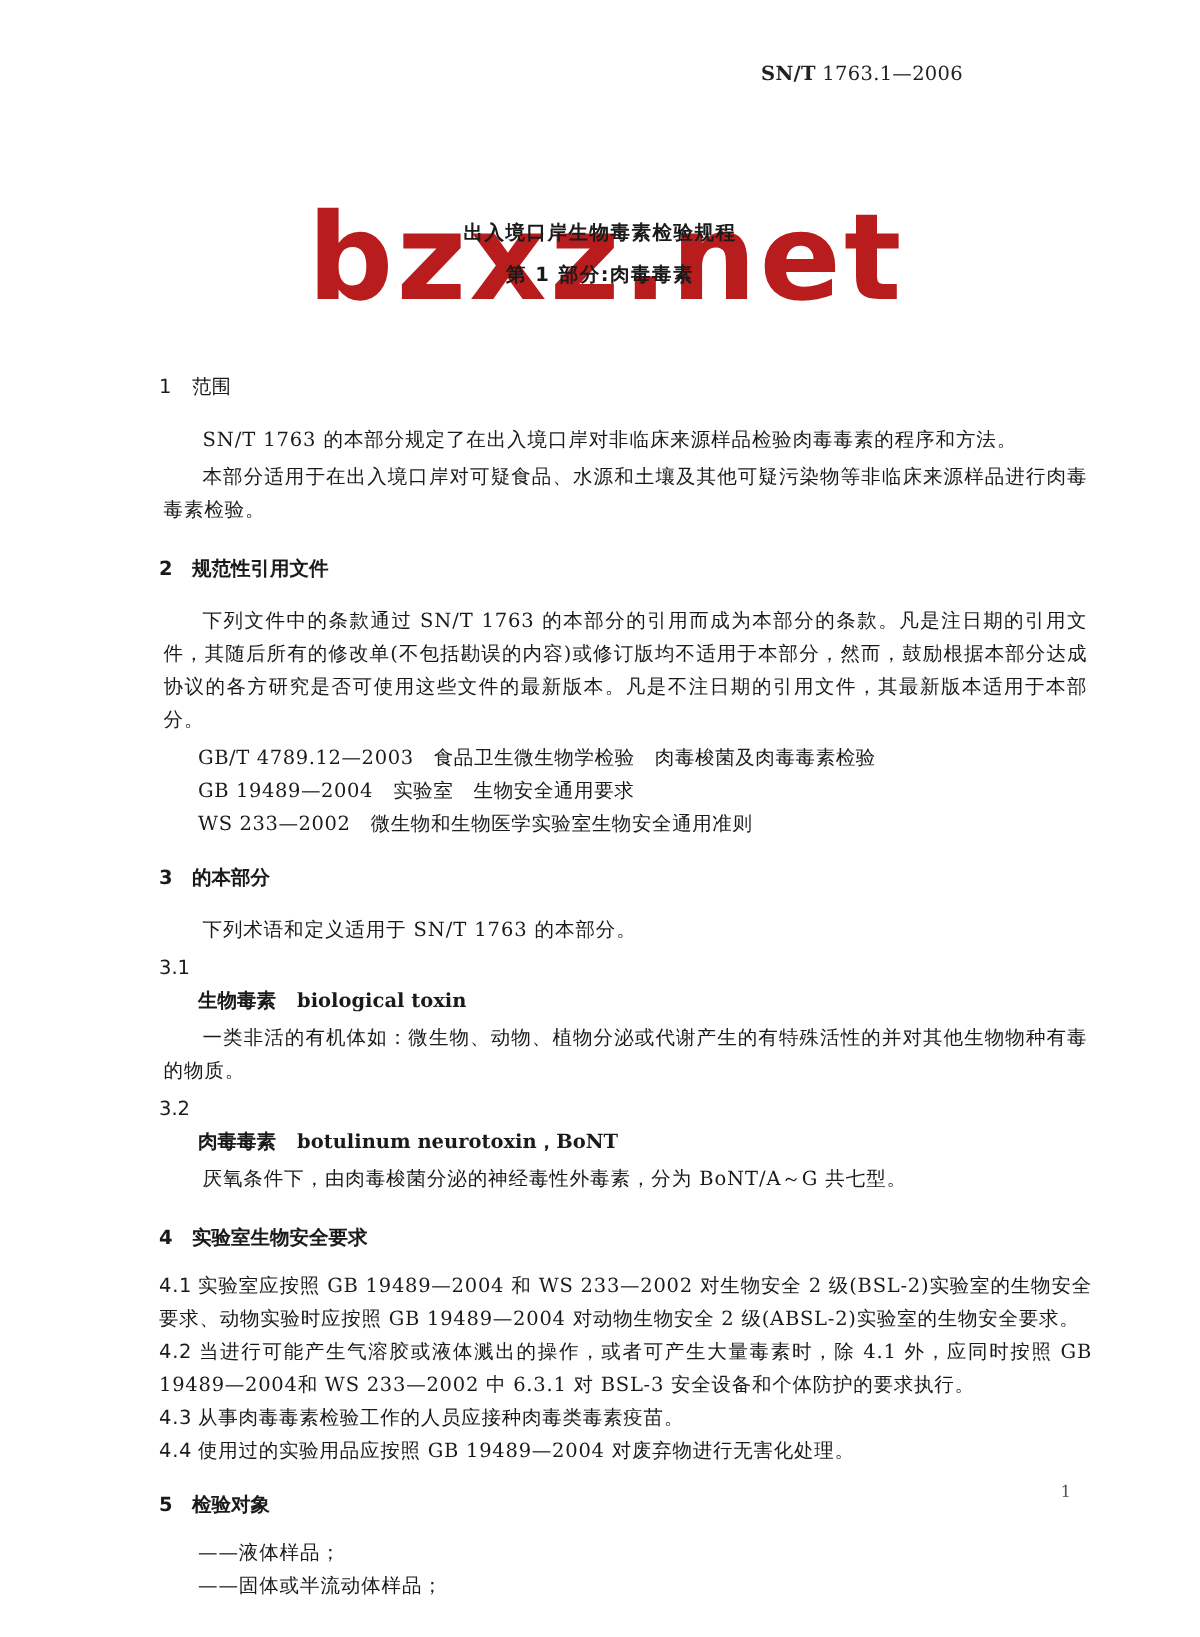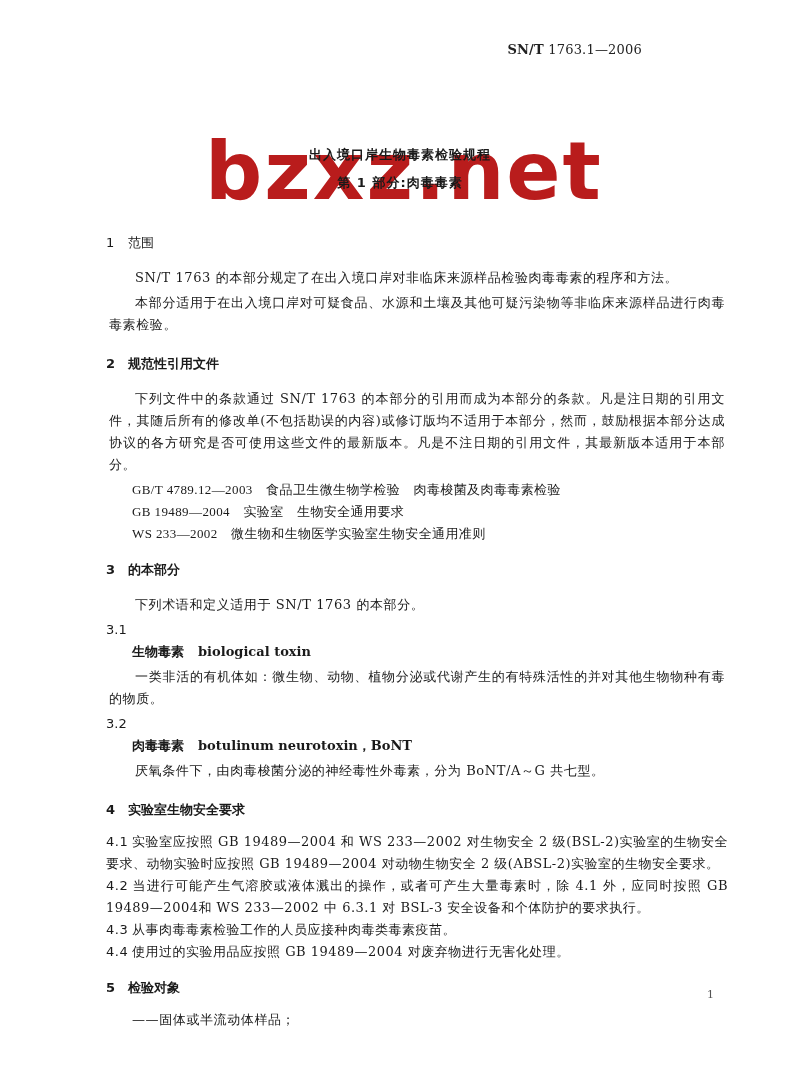--- a/index.html
+++ b/index.html
@@ -57,21 +57,21 @@
       letter-spacing: 1px;
       color: #1a1a1a;
       z-index: 1;
     }
     .title.t1 { top: 146px; }
     .title.t2 { top: 174px; }
 
     .content {
       position: absolute;
       left: 106px;
-      top: 232px;
+      top: 248px;
       width: 622px;
       font-size: 13px;
       line-height: 22px;
       z-index: 1;
     }
     .h {
       font-family: "DejaVu Sans", sans-serif;
       font-size: 13px;
       margin: 0;
       height: 22px;
@@ -82,21 +82,21 @@
       text-indent: 26px;
       margin: 3px;
       text-align: justify;
       letter-spacing: 0.6px;
     }
     .ref {
       margin: 0;
       padding-left: 26px;
       letter-spacing: 0.4px;
     }
-    .ref span.code { display: inline-block; font-family: Liberation Serif, serif; }
+    .ref span.code { display: inline-block; }
     .clause-num {
       font-family: "DejaVu Sans", sans-serif;
       margin: 0;
     }
     .term {
       margin: 0;
       padding-left: 26px;
       font-weight: bold;
     }
     .term .en { font-weight: bold; margin-left: 14px; font-family: "DejaVu Serif", serif; }
@@ -200,17 +200,18 @@
     </p>
     <p class="item">
       <span class="n">4.4</span><span>使用过的实验用品应按照 GB 19489—2004 对废弃物进行无害化处理。</span>
     </p>
     <div class="gap14"></div>
 
     <div class="h bold">
       <span class="num">5</span><span>检验对象</span>
     </div>
     <div class="gap10"></div>
+    <p class="dash">——液体样品；</p>
     <p class="dash">——固体或半流动体样品；</p>
   </div>
 
   <div class="page-num">1</div>
 </div>
 
 </body></html>

